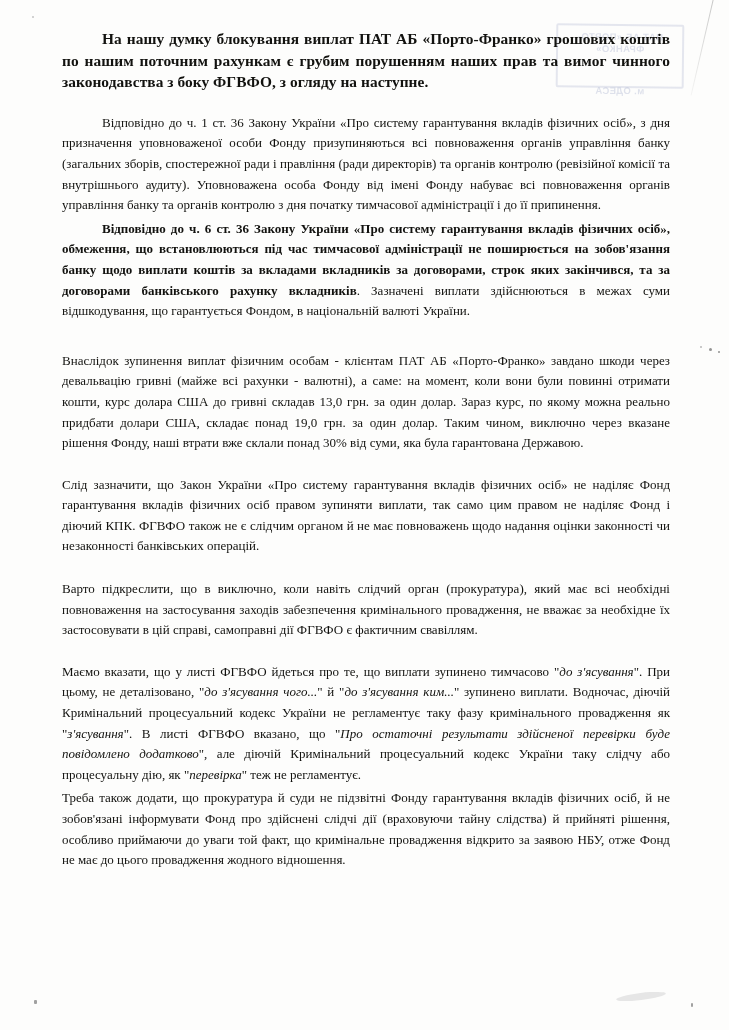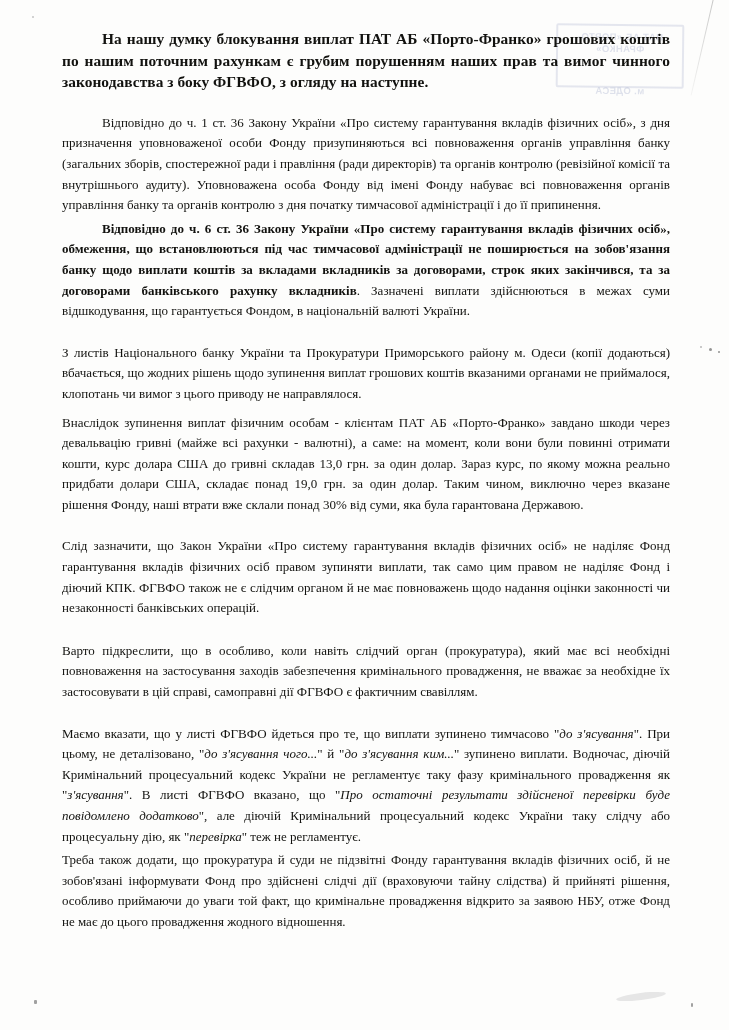--- a/index.html
+++ b/index.html
@@ -144,36 +144,35 @@
     <p class="indent">Відповідно до ч. 1 ст. 36 Закону України «Про систему гарантування вкладів фізичних осіб», з дня призначення уповноваженої особи Фонду призупиняються всі повноваження органів управління банку (загальних зборів, спостережної ради і правління (ради директорів) та органів контролю (ревізійної комісії та внутрішнього аудиту). Уповноважена особа Фонду від імені Фонду набуває всі повноваження органів управління банку та органів контролю з дня початку тимчасової адміністрації і до її припинення.</p>
 
     <div class="sp-8"></div>
 
     <p class="indent">
       <b class="bb">Відповідно до ч. 6 ст. 36 Закону України «Про систему гарантування вкладів фізичних осіб»,</b><b class="bu"> обмеження, що встановлюються під час тимчасової адміністрації не поширюється на зобов'язання банку щодо виплати коштів за вкладами вкладників за договорами, строк яких закінчився, та за договорами банківського рахунку вкладників</b><span>. Зазначені виплати здійснюються в межах суми відшкодування, що гарантується Фондом, в національній валюті України.</span>
     </p>
 
     <div class="sp-4"></div>
 
-    <p>З листів Національного банку України та Прокуратури Приморського району м. Одеси (копії додаються) вбачається, що жодних рішень щодо зупинення виплат грошових коштів вказаними органами не приймалося, клопотань чи вимог з цього приводу не направлялося.</p>
 
     <div class="sp-9"></div>
 
 
     <div class="sp-9"></div>
 
     <p>Внаслідок зупинення виплат фізичним особам - клієнтам ПАТ АБ «Порто-Франко» завдано шкоди через девальвацію гривні (майже всі рахунки - валютні), а саме: на момент, коли вони були повинні отримати кошти, курс долара США до гривні складав 13,0 грн. за один долар. Зараз курс, по якому можна реально придбати долари США, складає понад 19,0 грн. за один долар. Таким чином, виключно через вказане рішення Фонду, наші втрати вже склали понад 30% від суми, яка була гарантована Державою.</p>
 
     <div class="sp-5"></div>
 
     <p>Слід зазначити, що Закон України «Про систему гарантування вкладів фізичних осіб» не наділяє Фонд гарантування вкладів фізичних осіб правом зупиняти виплати, так само цим правом не наділяє Фонд і діючий КПК. ФГВФО також не є слідчим органом й не має повноважень щодо надання оцінки законності чи незаконності банківських операцій.</p>
 
     <div class="sp-6"></div>
 
-    <p>Варто підкреслити, що в особливо, коли навіть слідчий орган (прокуратура), який має всі необхідні повноваження на застосування заходів забезпечення кримінального провадження, не вважає за необхідне їх застосовувати в цій справі, самоправні дії ФГВФО є фактичним свавіллям.</p>
+    <p>Варто підкреслити, що в виключно, коли навіть слідчий орган (прокуратура), який має всі необхідні повноваження на застосування заходів забезпечення кримінального провадження, не вважає за необхідне їх застосовувати в цій справі, самоправні дії ФГВФО є фактичним свавіллям.</p>
 
     <div class="sp-7"></div>
 
     <p>
       <span>Маємо вказати, що у листі ФГВФО йдеться про те, що виплати зупинено тимчасово "</span><i class="it">до з'ясування</i><span>". При цьому, не деталізовано, "</span><i class="it">до з'ясування чого...</i><span>" й "</span><i class="it">до з'ясування ким...</i><span>" зупинено виплати. Водночас, діючій Кримінальний процесуальний кодекс України не регламентує таку фазу кримінального провадження як "</span><i class="it">з'ясування</i><span>". В листі ФГВФО вказано, що "</span><i class="it">Про остаточні результати здійсненої перевірки буде повідомлено додатково</i><span>", але діючій Кримінальний процесуальний кодекс України таку слідчу або процесуальну дію, як "</span><i class="it">перевірка</i><span>" теж не регламентує.</span>
     </p>
 
     <div class="sp-8"></div>
 
     <p>Треба також додати, що прокуратура й суди не підзвітні Фонду гарантування вкладів фізичних осіб, й не зобов'язані інформувати Фонд про здійснені слідчі дії (враховуючи тайну слідства) й прийняті рішення, особливо приймаючи до уваги той факт, що кримінальне провадження відкрито за заявою НБУ, отже Фонд не має до цього провадження жодного відношення.</p>

